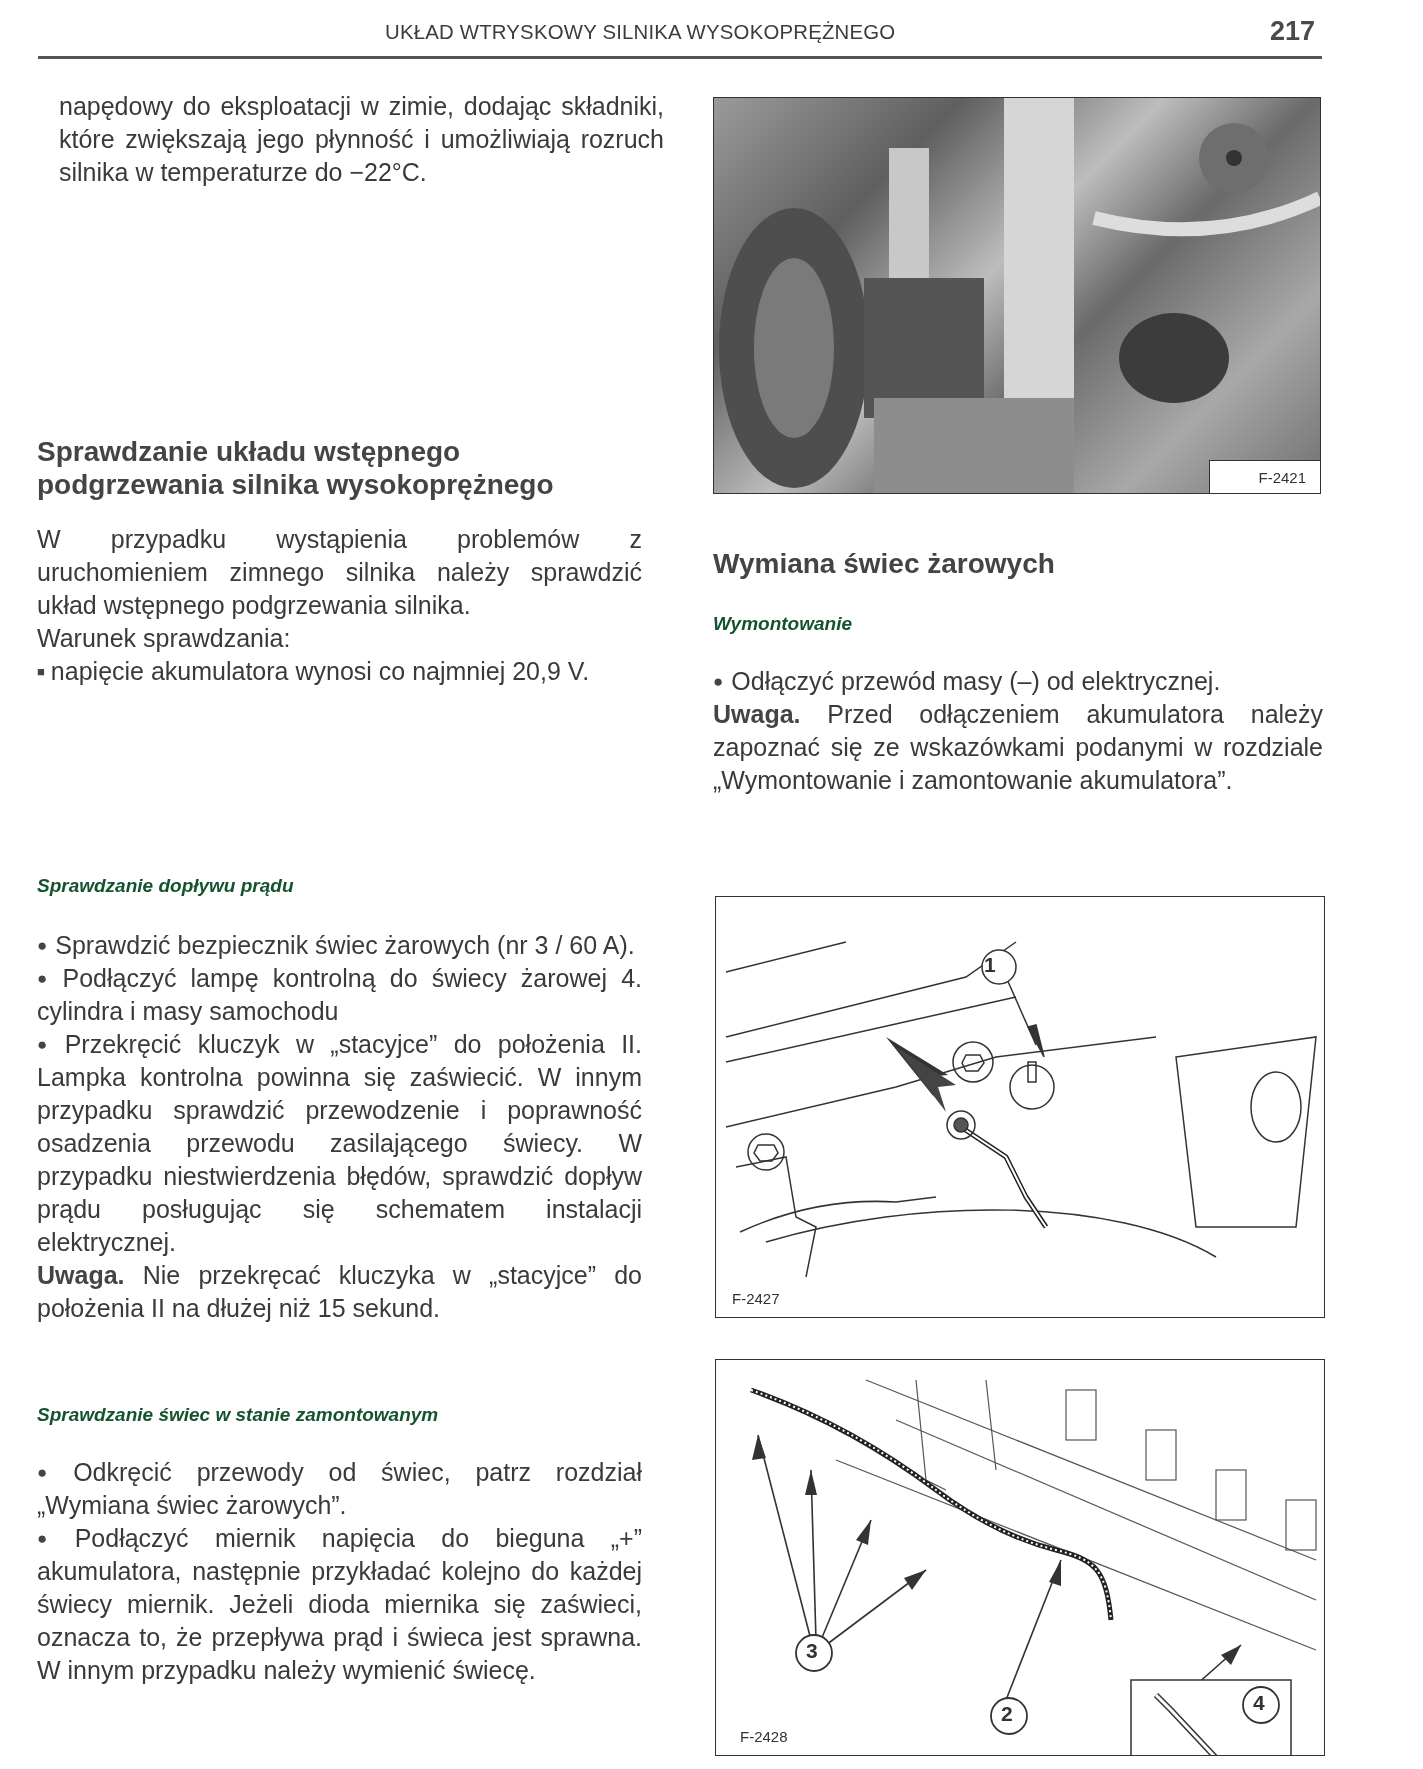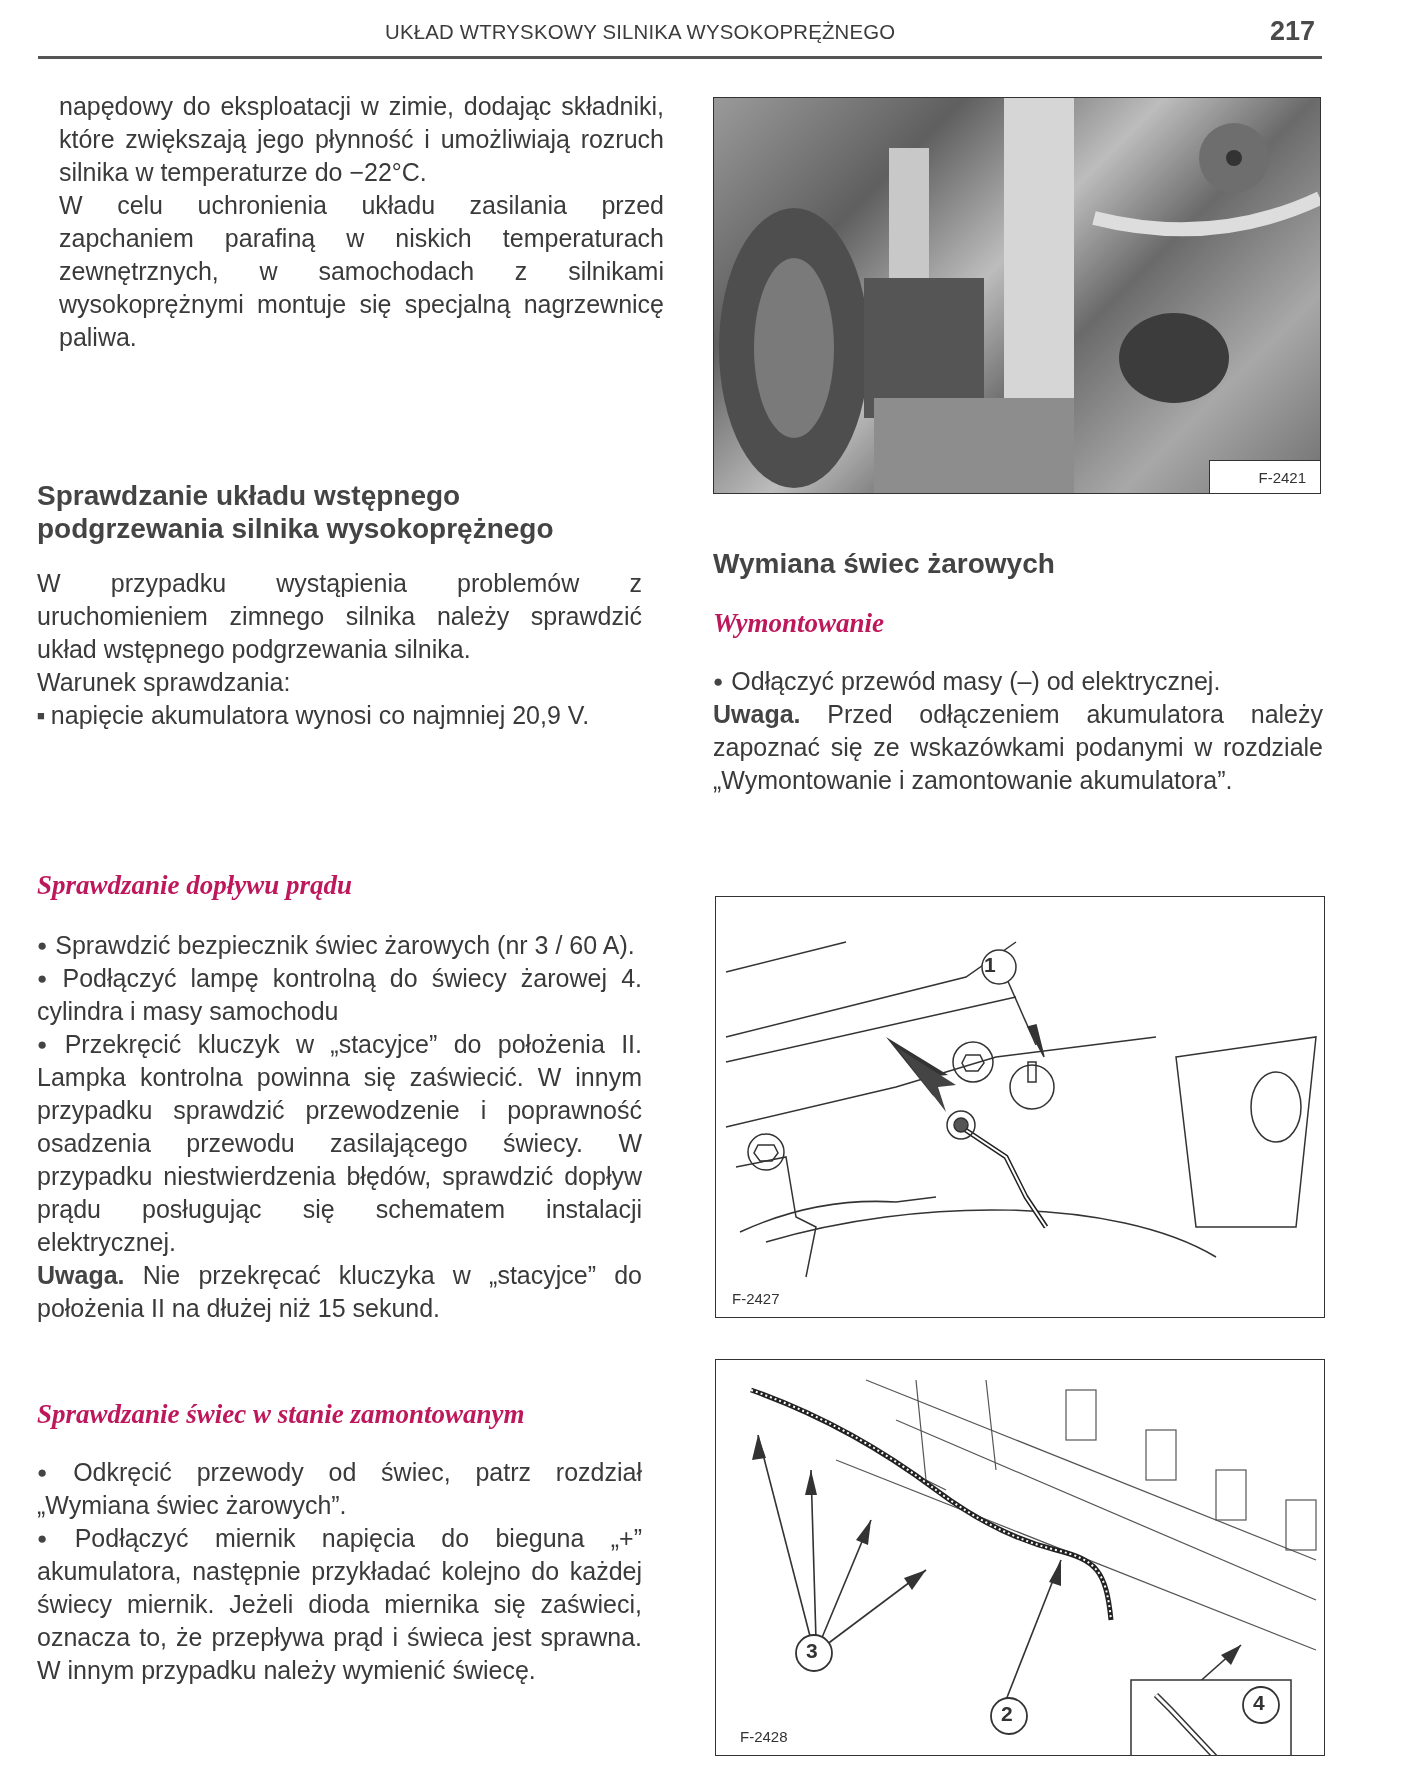--- a/index.html
+++ b/index.html
@@ -15,45 +15,44 @@
     position: absolute; left: 1270px; top: 16px; font-size: 27px; font-weight: bold; color: #4a4a4a;
   }
   .header-rule {
     position: absolute; left: 38px; top: 56px; width: 1284px; height: 3px; background: #555;
   }
   .col { position: absolute; font-size: 25px; line-height: 33px; color: #3a3a3a; }
   .col p { margin: 0; text-align: justify; }
   .left-col { left: 37px; width: 605px; }
   .right-col { left: 713px; width: 610px; }
   .h2 { font-weight: bold; font-size: 28px; line-height: 33px; color: #444; margin: 0; }
-  .h3 { font-weight: bold; font-style: italic; font-size: 27px; line-height: 35px; color: #be185d; margin: 0; font-family: Liberation Serif, serif; }
+  .h3 { font-weight: bold; font-style: italic; font-size: 19px; line-height: 35px; color: #14532d; margin: 0; }
   b.note { color: #444; }
   .bullet::before { content: "\25CF"; font-size: 17px; margin-right: 8px; vertical-align: 3px; color: #444; }
   .square::before { content: "\25A0"; font-size: 13px; margin-right: 6px; vertical-align: 4px; color: #444; }
   .figure {
     position: absolute; border: 1.5px solid #333; background: #fff; overflow: hidden;
   }
   .fig-label { position: absolute; font-size: 15px; color: #333; }
   .photo { background: linear-gradient(135deg,#9a9a9a 0%,#5f5f5f 25%,#bdbdbd 45%,#6a6a6a 60%,#a8a8a8 80%,#707070 100%); text-align: center; }
 </style>
 </head>
 <body>
 
 <div>
   <div class="header-title">UKŁAD WTRYSKOWY SILNIKA WYSOKOPRĘŻNEGO</div>
   <div class="page-number">217</div>
   <div class="header-rule"></div>
 </div>
 
 <div class="col left-col" style="top:90px;margin-left:22px;">
   <p>napędowy do eksploatacji w zimie, dodając składniki, które zwiększają jego płynność i umożliwiają rozruch silnika w temperaturze do −22°C.</p>
-  <p>W celu uchronienia układu zasilania przed zapchaniem parafiną w niskich temperaturach zewnętrznych, w samochodach z silnikami wysokoprężnymi montuje się specjalną nagrzewnicę paliwa.</p>
 </div>
 
-<div class="col left-col" style="top:435px;margin-top:44px;">
+<div class="col left-col" style="top:435px;">
   <h2 class="h2">Sprawdzanie układu wstępnego podgrzewania silnika wysokoprężnego</h2>
   <p style="margin-top:22px;">W przypadku wystąpienia problemów z uruchomieniem zimnego silnika należy sprawdzić układ wstępnego podgrzewania silnika.</p>
   <p>Warunek sprawdzania:</p>
   <p><span class="square"></span><span>napięcie akumulatora wynosi co najmniej 20,9 V.</span></p>
 </div>
 
 <div class="col left-col" style="top:868px;">
   <h3 class="h3">Sprawdzanie dopływu prądu</h3>
   <p style="margin-top:26px;"><span class="bullet"></span><span>Sprawdzić bezpiecznik świec żarowych (nr 3 / 60 A).</span></p>
   <p><span class="bullet"></span><span>Podłączyć lampę kontrolną do świecy żarowej 4. cylindra i masy samochodu</span></p>

